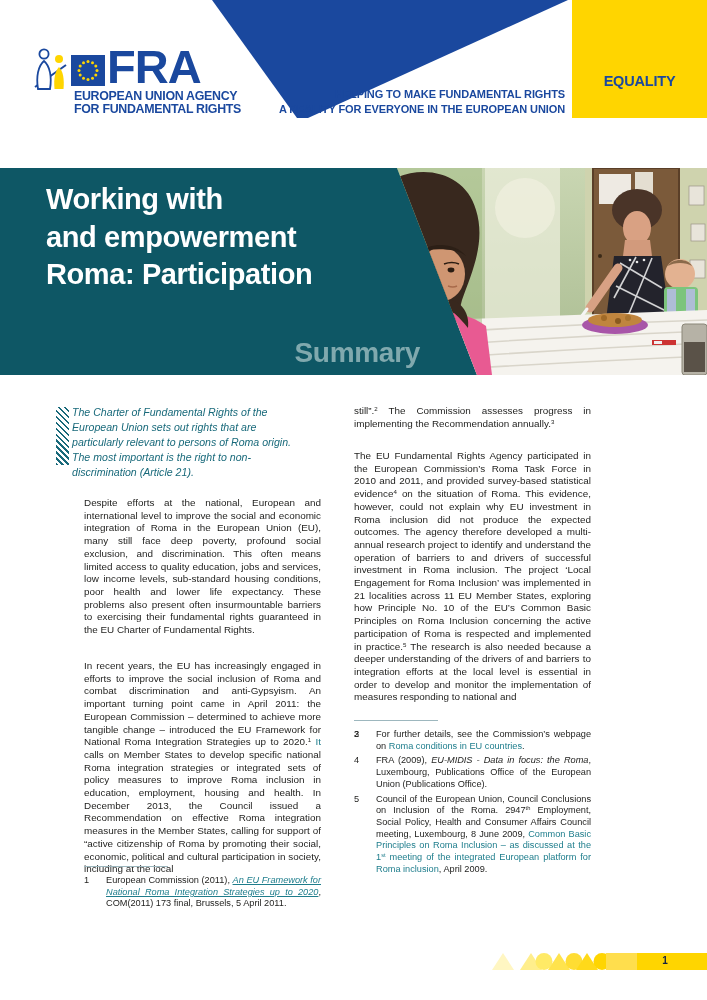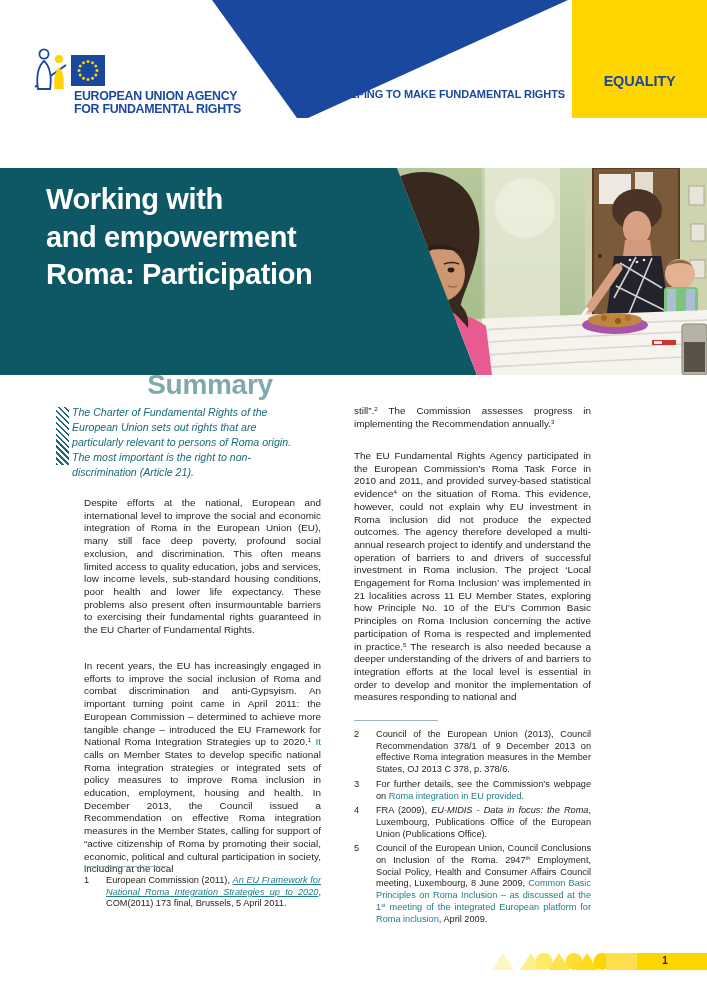--- a/index.html
+++ b/index.html
@@ -23,21 +23,21 @@
   .eu-flag{position:absolute;left:71px;top:55px;}
   .fra-acronym{position:absolute;left:107px;top:44px;font-size:47px;line-height:46px;font-weight:700;color:var(--blue);letter-spacing:-1px;}
   .agency-name{position:absolute;left:46px;top:90px;font-size:12.4px;line-height:12.6px;font-weight:700;color:var(--blue);letter-spacing:-0.3px;margin-left:28px;}
   .tagline{position:absolute;right:142px;top:87px;text-align:right;font-size:11px;line-height:14.5px;font-weight:700;color:var(--blue);letter-spacing:-0.1px;}
   .badge{position:absolute;left:572px;top:0;width:135px;height:118px;background:var(--yellow);display:flex;align-items:flex-end;justify-content:center;padding-bottom:29px;}
   .badge span{font-size:14.5px;font-weight:700;color:var(--blue);letter-spacing:-0.2px;}
 
   
   .banner{position:absolute;left:0;top:168px;width:707px;height:207px;background:var(--teal);padding-left:8px;}
   .banner-title{position:absolute;left:46px;top:13px;color:#fff;font-size:29px;line-height:37.5px;font-weight:700;letter-spacing:-0.4px;}
-  .banner-subtitle{position:absolute;left:0;top:169px;width:420px;text-align:center;color:var(--summary);font-size:28px;font-weight:700;letter-spacing:-0.3px;margin-top:32px;}
+  .banner-subtitle{position:absolute;left:0;top:169px;width:420px;text-align:right;color:var(--summary);font-size:28px;font-weight:700;letter-spacing:-0.3px;}
   .banner-photo{position:absolute;left:390px;top:0;width:317px;height:207px;clip-path:polygon(7px 0,317px 0,317px 207px,87px 207px);}
 
   
   .quote-mark{position:absolute;left:56px;top:407px;width:13px;height:58px;
     background:repeating-linear-gradient(45deg,var(--quote) 0 1.6px,transparent 1.6px 4.2px);}
   .col{position:absolute;width:237px;font-size:9.9px;line-height:12.7px;text-align:justify;color:var(--ink);}
   .lead-quote{position:absolute;left:72px;top:405px;width:232px;font-size:10.6px;line-height:15px;font-style:italic;color:var(--quote);text-align:left;}
   .pL1{left:84px;top:497px;}
   .pL2{left:84px;top:660px;}
   .pR0{left:354px;top:405px;}
@@ -88,27 +88,29 @@
         <circle cx="21.5" cy="23.3" r="1.5"></circle>
       <circle cx="17" cy="24.5" r="1.5"></circle>
         <circle cx="12.5" cy="23.3" r="1.5"></circle>
         <circle cx="9.2" cy="20" r="1.5"></circle>
       <circle cx="8" cy="15.5" r="1.5"></circle>
         <circle cx="9.2" cy="11" r="1.5"></circle>
         <circle cx="12.5" cy="7.7" r="1.5"></circle>
     </g>
   </svg>
 
+  <div class="fra-acronym">FRA</div>
   <div class="agency-name">
     <div>EUROPEAN UNION AGENCY</div>
     <div>FOR FUNDAMENTAL RIGHTS</div>
   </div>
 
   <div class="tagline">
     <div>HELPING TO MAKE FUNDAMENTAL RIGHTS</div>
+    <div>A REALITY FOR EVERYONE IN THE EUROPEAN UNION</div>
   </div>
 
   <div class="badge">
     <span>EQUALITY</span>
   </div>
 
   <div class="banner">
     <div class="banner-title">
       <div>Working with</div>
       <div>and empowerment</div>
@@ -212,25 +214,24 @@
     <div class="fn">
       <span class="fn-num">1</span>
       <span><span class="seg-n">European Commission (2011), </span><span class="seg-ilink">An EU Framework for National Roma Integration Strategies up to 2020</span><span class="seg-n">, COM(2011) 173 final, Brussels, 5 April 2011.</span></span>
     </div>
   </div>
 
   <div class="fnblock fnblock-right">
     <div class="fnsep"></div>
     <div class="fn">
       <span class="fn-num">2</span>
-      <span><span class="seg-n">Council of the European Union (2013), Council Recommendation 378/1 of 9 December 2013 on effective Roma integration measures in the Member States, OJ 2013 C 378, p. 378/6.</span></span>
     </div>
     <div class="fn">
       <span class="fn-num">3</span>
-      <span><span class="seg-n">For further details, see the Commission’s webpage on </span><span class="seg-link">Roma integration in EU provided</span><span class="seg-n">.</span></span>
+      <span><span class="seg-n">For further details, see the Commission’s webpage on </span><span class="seg-link">Roma conditions in EU countries</span><span class="seg-n">.</span></span>
     </div>
     <div class="fn">
       <span class="fn-num">4</span>
       <span><span class="seg-n">FRA (2009), </span><span class="seg-i">EU-MIDIS - Data in focus: the Roma</span><span class="seg-n">, Luxembourg, Publications Office of the European Union (Publications Office).</span></span>
     </div>
     <div class="fn">
       <span class="fn-num">5</span>
       <span><span class="seg-n">Council of the European Union, Council Conclusions on Inclusion of the Roma. 2947</span><span class="seg-sup">th</span><span class="seg-n"> Employment, Social Policy, Health and Consumer Affairs Council meeting, Luxembourg, 8 June 2009, </span><span class="seg-link">Common Basic Principles on Roma Inclusion – as discussed at the 1</span><span class="seg-suplink">st</span><span class="seg-link"> meeting of the integrated European platform for Roma inclusion</span><span class="seg-n">, April 2009.</span></span>
     </div>
   </div>

